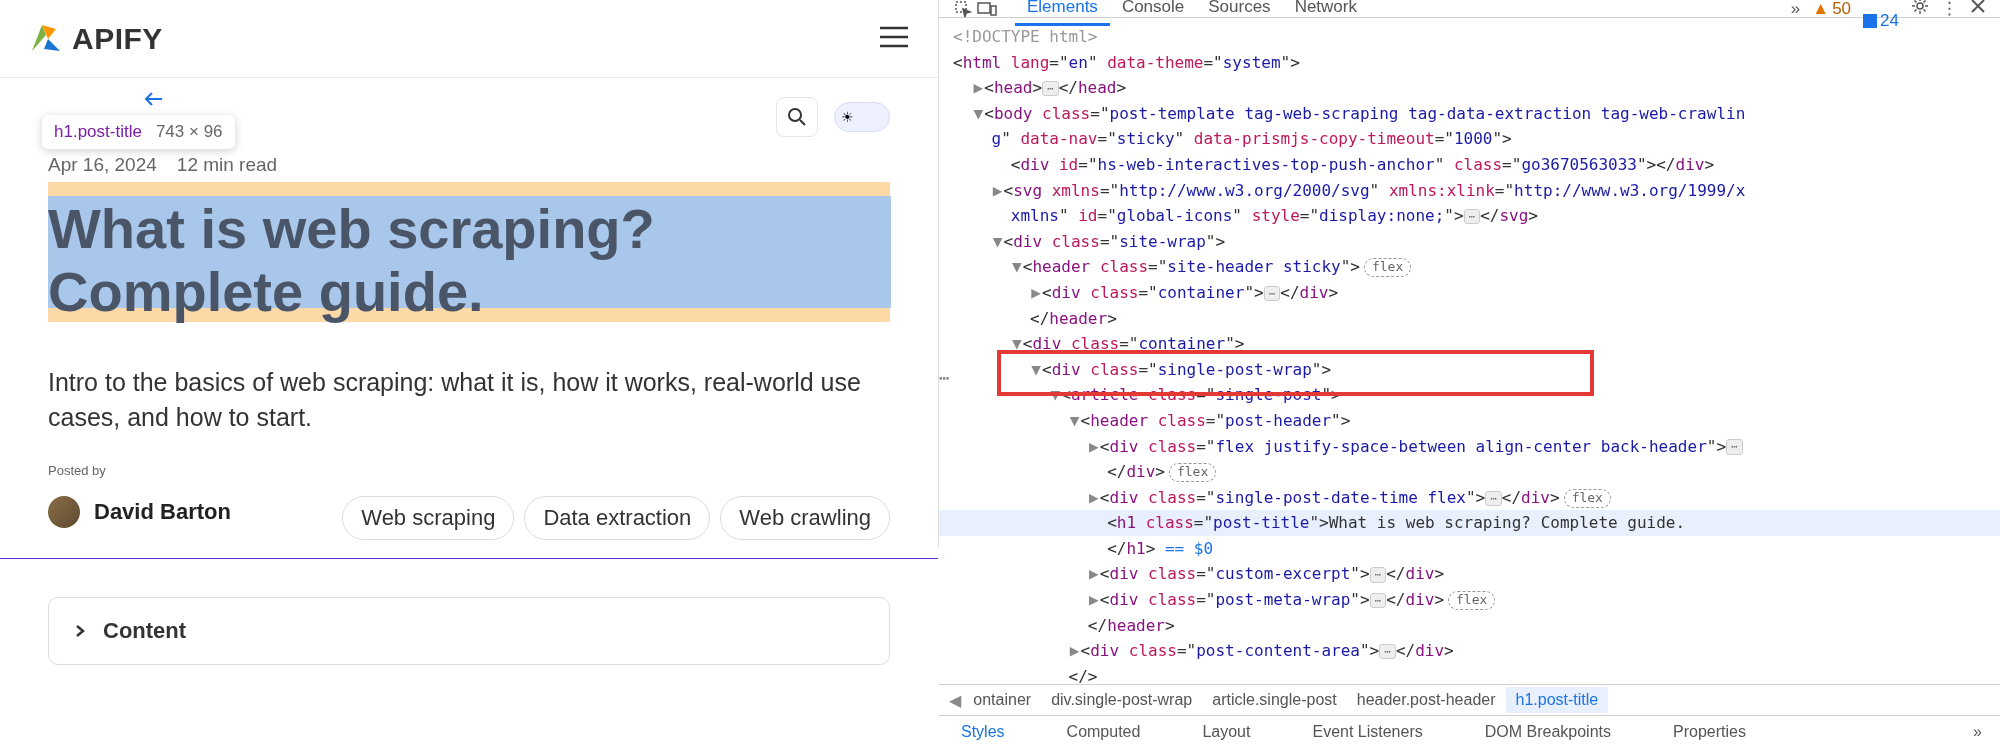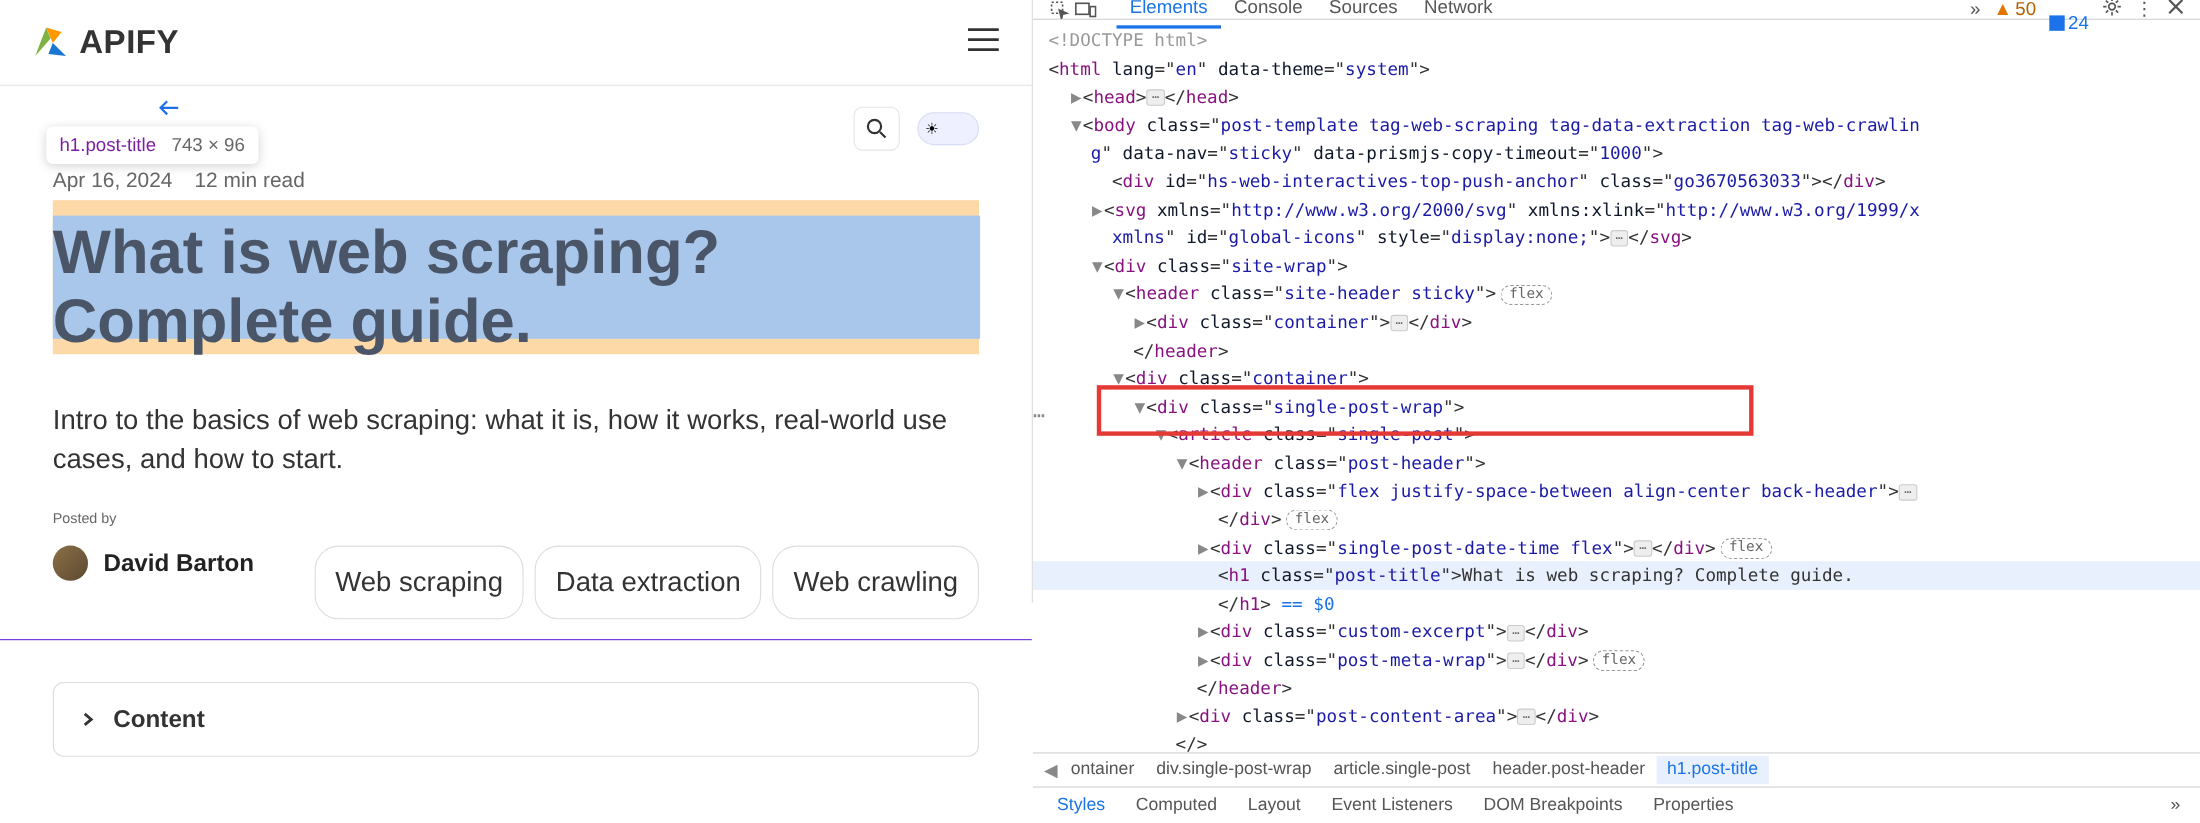--- a/index.html
+++ b/index.html
@@ -32,58 +32,58 @@
 .highlight-inner { position: absolute; top: 2px; left: 0; width: 843px; height: 112px; background: #a9c7eb; z-index: 1; }
 .post-title { position: relative; z-index: 2; font-size: 56px; font-weight: 800; color: #4a5568; line-height: 1.12; padding: 4px 0; }
 
 .excerpt { padding: 38px 48px 0; font-size: 25px; color: #333; line-height: 1.4; }
 .posted-by { padding: 28px 48px 8px; font-size: 13px; color: #666; }
 .author-row { padding: 10px 48px 18px; display: flex; align-items: flex-start; justify-content: space-between; border-bottom: 1px solid #6d28d9; }
 .author-left { display: flex; align-items: center; gap: 14px; }
 .avatar { width: 32px; height: 32px; border-radius: 50%; background: linear-gradient(135deg,#8b6f47,#5d4a32); }
 .author-name { font-size: 22px; font-weight: 700; color: #222; }
 .tags { display: flex; gap: 10px; }
-.tag { padding: 18px 18px; border: 1px solid #ddd; border-radius: 22px; font-size: 25px; color: #333; }
+.tag { padding: 8px 18px; border: 1px solid #ddd; border-radius: 22px; font-size: 22px; color: #333; }
 
 .content-box { margin: 38px 48px 0; border: 1px solid #ddd; border-radius: 10px; padding: 20px 24px; display: flex; align-items: center; gap: 16px; font-size: 22px; font-weight: 600; color: #333; }
 
 
 .devtools { flex: 1; height: 748px; background: #fff; display: flex; flex-direction: column; font-family: Menlo, Consolas, monospace; font-size: 16px; }
 .dt-toolbar { display: flex; align-items: center; height: 18px; padding: 0 14px; border-bottom: 1px solid #d0d0d0; gap: 4px; font-family: -apple-system, sans-serif; font-size: 17px; }
 .dt-tool-icon { width: 20px; height: 20px; display: flex; align-items: center; justify-content: center; color: #555; cursor: pointer; }
 .dt-tabs { display: flex; gap: 0; margin-left: 14px; }
 .dt-tab { padding: 6px 12px; color: #555; cursor: pointer; border-bottom: 3px solid transparent; }
 .dt-tab.active { color: #1a73e8; border-bottom-color: #1a73e8; }
 .dt-right { margin-left: auto; display: flex; align-items: center; gap: 12px; color: #555; }
 .warn-badge { display: flex; align-items: center; gap: 3px; color: #b06000; }
 .warn-badge .tri { color: #e37400; }
 .issue-badge { display: flex; align-items: center; gap: 3px; color: #1a73e8; margin-top: 25px; }
 .issue-badge .sq { width: 14px; height: 14px; background: #1a73e8; }
 .gear, .kebab, .close { cursor: pointer; color: #555; }
 
 .dom-tree { flex: 1; overflow: auto; padding: 6px 0; line-height: 1.6; position: relative; }
 .dom-line { white-space: pre; padding: 0 14px; color: #333; }
 .dom-line .tag-b { color: #881280; }
-.dom-line .attr-n { color: #0f172a; }
+.dom-line .attr-n { color: #be185d; }
 .dom-line .attr-v { color: #1a1aa6; }
 .dom-line .txt { color: #333; }
 .dom-line .doctype { color: #999; }
 .dom-line.selected { background: #e8f0fe; }
 .arrow { color: #888; display: inline-block; width: 12px; text-align: center; cursor: pointer; }
 .ellipsis-pill { display: inline-block; background: #eee; border: 1px solid #ccc; border-radius: 3px; padding: 0 4px; font-size: 11px; vertical-align: middle; line-height: 1.2; color: #666; }
 .flex-pill { display: inline-block; border: 1px dashed #999; border-radius: 10px; padding: 0 7px; font-size: 13px; color: #666; vertical-align: middle; line-height: 1.3; margin-left: 4px; }
 .red-box { position: absolute; border: 4px solid #e53935; pointer-events: none; }
 .gutter-dots { position: absolute; left: -2px; color: #888; font-size: 18px; padding: 0 2px; }
 
 .breadcrumb { height: 32px; border-top: 1px solid #d0d0d0; border-bottom: 1px solid #d0d0d0; display: flex; align-items: center; font-family: -apple-system, sans-serif; font-size: 16px; color: #555; padding: 0 8px; overflow: hidden; }
 .crumb { padding: 4px 10px; white-space: nowrap; }
 .crumb.sel { background: #e8f0fe; color: #1a73e8; }
 .bc-arrow { color: #888; padding: 0 2px; cursor: pointer; }
 
-.styles-bar { height: 32px; display: flex; align-items: center; font-family: -apple-system, sans-serif; font-size: 16px; color: #555; padding: 0 8px; }
+.styles-bar { height: 32px; display: flex; align-items: center; font-family: -apple-system, sans-serif; font-size: 16px; color: #555; padding: 0 8px; gap: 34px; }
 .sb-tab { padding: 4px 14px; cursor: pointer; }
 .sb-tab.active { color: #1a73e8; }
 .sb-more { margin-left: auto; padding: 0 10px; cursor: pointer; }
 </style>
 </head>
 <body>
 
 <div class="left-pane">
   <header class="site-header">
     <div class="logo">

